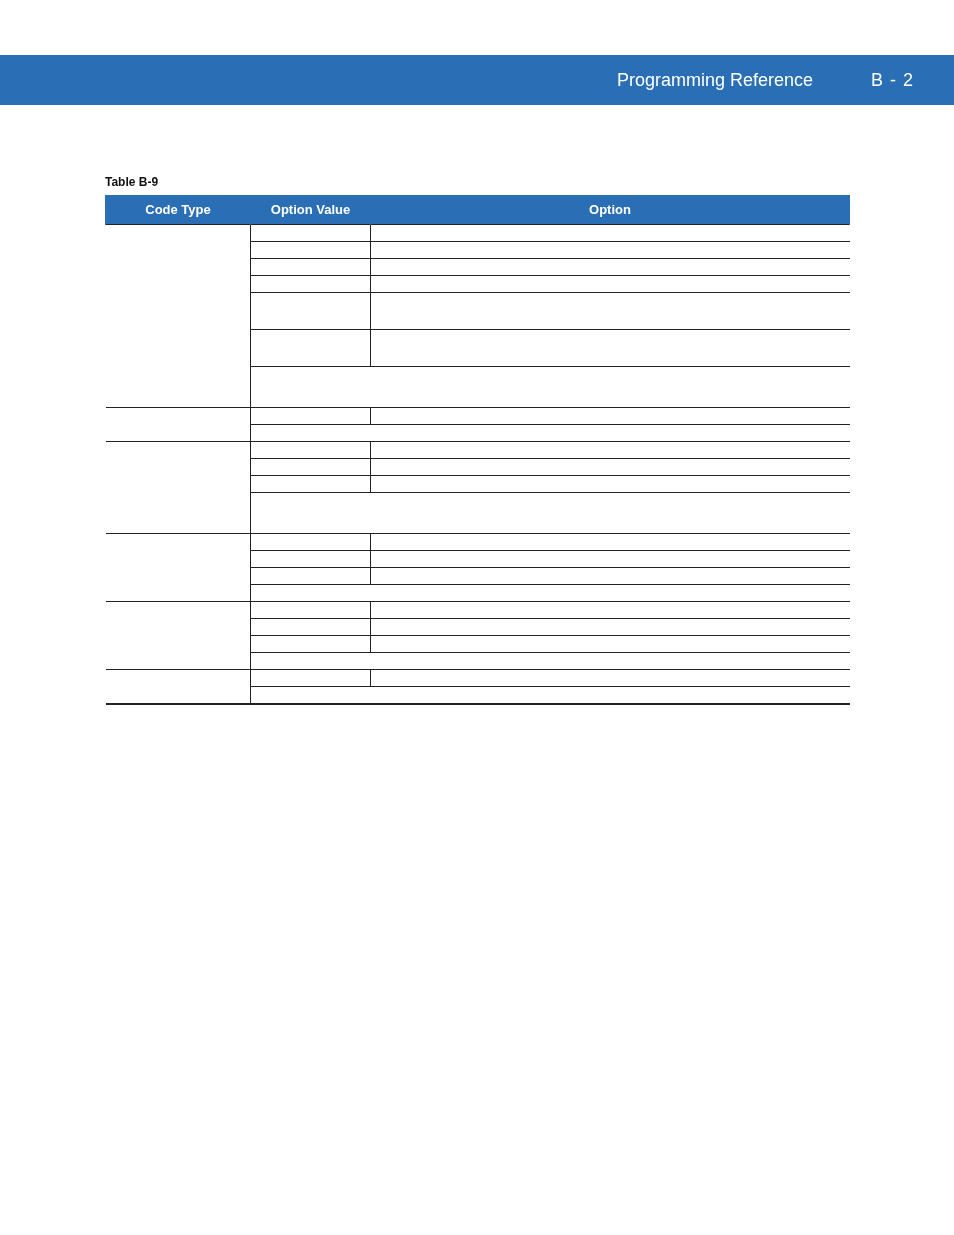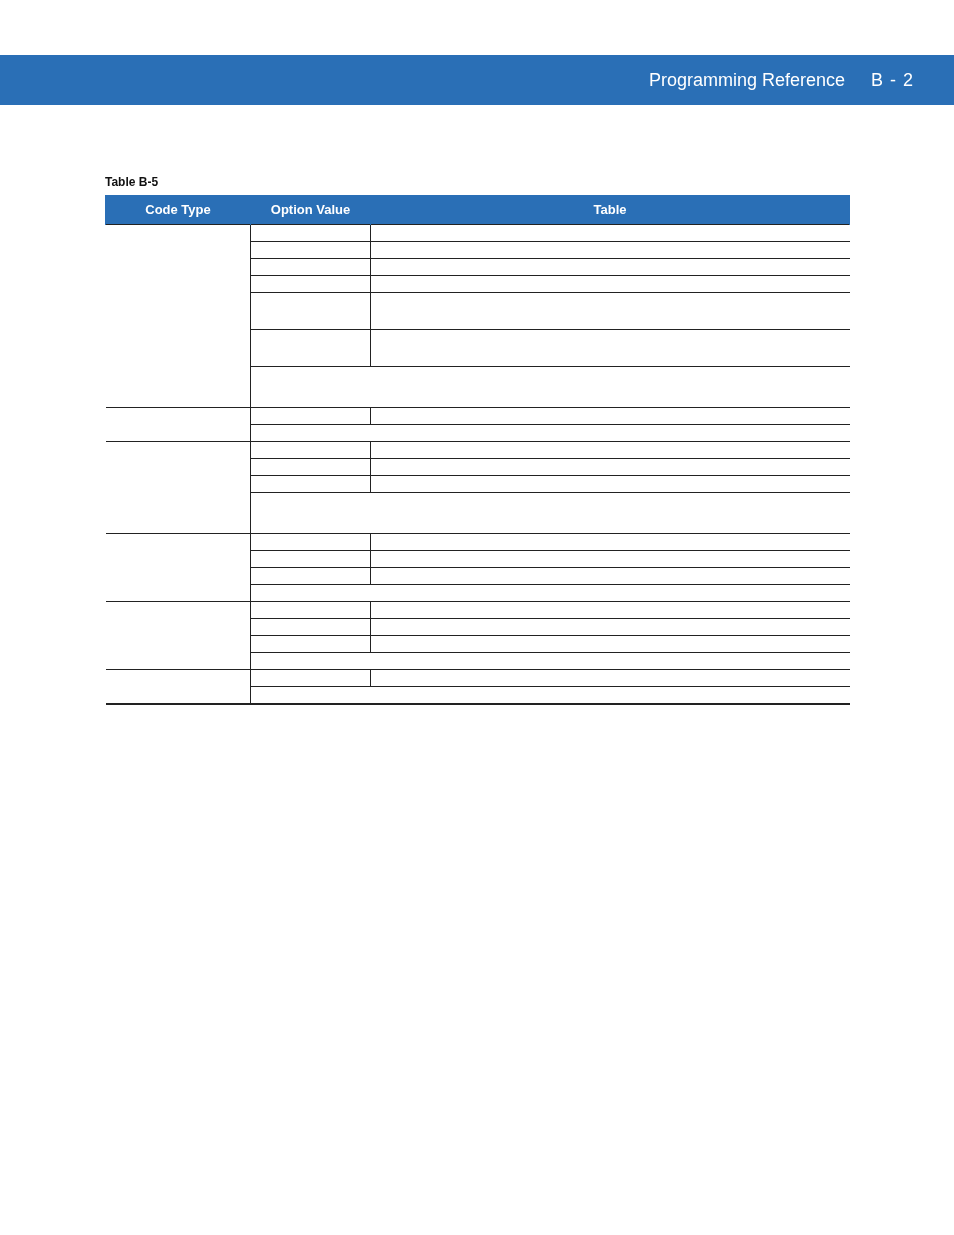--- a/index.html
+++ b/index.html
@@ -3,21 +3,21 @@
 <meta charset="utf-8">
 <style>
   * { margin: 0; padding: 0; box-sizing: border-box; }
   html, body { width: 954px; height: 1235px; background: #fff; font-family: Arial, Helvetica, sans-serif; }
   .page { width: 954px; height: 1235px; position: relative; }
   .topbar {
     position: absolute; top: 55px; left: 0; width: 954px; height: 50px;
     background: #2a6fb6;
     display: flex; align-items: center; justify-content: flex-end;
     padding-right: 40px;
-    color: #fff; font-size: 18px; font-weight: 300;
+    color: #fff; font-size: 18px; font-weight: 300; gap: 32px;
   }
   .topbar .page-num { margin-left: 26px; letter-spacing: 1px; }
   .content {
     position: absolute; top: 175px; left: 105px; width: 745px;
   }
   .caption { font-size: 12px; font-weight: 700; color: #111; margin-bottom: 6px; }
   table { width: 100%; border-collapse: collapse; table-layout: fixed; }
   col.c-codetype { width: 145px; }
   col.c-optval   { width: 120px; }
   col.c-option   { width: auto; }
@@ -42,33 +42,33 @@
 </head>
 <body>
 
 <div class="page">
   <div class="topbar">
     <span>Programming Reference</span>
     <span class="page-num">B - 2</span>
   </div>
 
   <div class="content">
-    <div class="caption">Table B-5</div>
+    <div class="caption">Table B-9</div>
 
     <table>
       <colgroup>
         <col class="c-codetype">
           <col class="c-optval">
           <col class="c-option">
       </colgroup>
       <thead>
         <tr>
           <th>Code Type</th>
           <th>Option Value</th>
-          <th>Table</th>
+          <th>Option</th>
         </tr>
       </thead>
       <tbody id="tbody">
           <tr class="sec-top">
             <td></td>
             <td class="v-l v-b"></td>
             <td class="v-l v-b"></td>
           </tr>
           <tr>
             <td></td>

